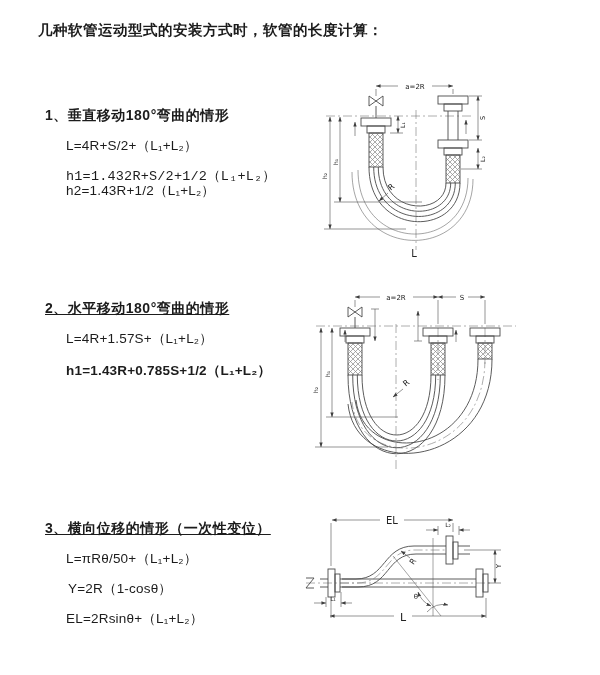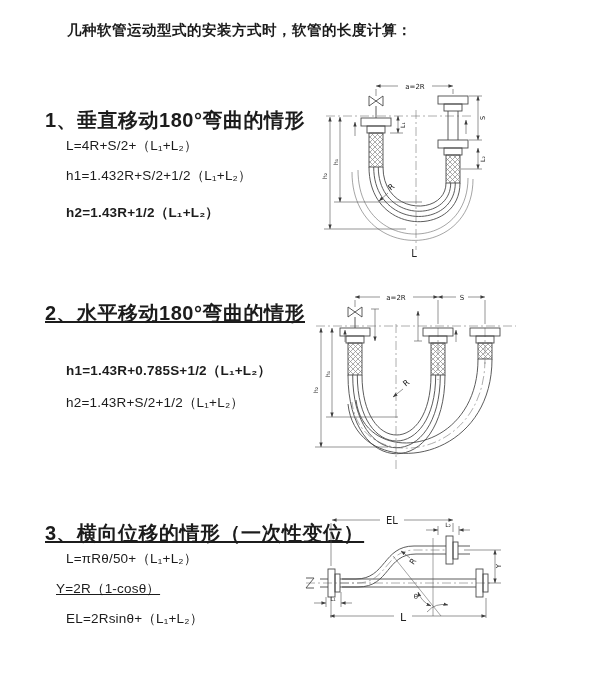--- a/index.html
+++ b/index.html
@@ -1,41 +1,41 @@
 <!DOCTYPE html>
 <html><head>
 <meta charset="utf-8">
 <style>
   html,body{margin:0;padding:0;background:#fff;}
   .page{position:relative;width:600px;height:675px;background:#ffffff;overflow:hidden;
         font-family:"Liberation Sans","DejaVu Sans",sans-serif;color:#1c1c1c;}
   .abs{position:absolute;white-space:nowrap;}
   .title{font-size:14.5px;font-weight:600;letter-spacing:0.5px;}
-  .heading{font-size:20px;font-weight:600;letter-spacing:0.5px;}
+  .heading{font-size:14px;font-weight:600;letter-spacing:0.5px;}
   .formula{font-size:13.5px;font-weight:400;letter-spacing:0.2px;text-align:right;}
   svg{position:absolute;overflow:visible;}
   svg text{font-family:"DejaVu Sans","Liberation Sans",sans-serif;fill:#222;}
   .ln{stroke:#4a4a4a;stroke-width:0.9;fill:none;}
   .thin{stroke:#5a5a5a;stroke-width:0.55;fill:none;}
   .dim{stroke:#4f4f4f;stroke-width:0.6;fill:none;}
   .cl{stroke:#6a6a6a;stroke-width:0.55;fill:none;stroke-dasharray:9 3 2 3;}
   .braid{stroke:#4a4a4a;stroke-width:0.9;}
   .wbg{fill:#fff;stroke:none;}
 </style>
 </head>
 <body>
 
 <div class="page">
 
-  <div class="abs title" style="left:38px;top:21px;margin-left:29px;">几种软管运动型式的安装方式时，软管的长度计算：</div>
+  <div class="abs title" style="left:38px;top:21px;">几种软管运动型式的安装方式时，软管的长度计算：</div>
 
   <div class="abs heading" style="left:45px;top:107px;">1、垂直移动180°弯曲的情形</div>
   <div class="abs formula" style="left:66px;top:137px;">L=4R+S/2+（L₁+L₂）</div>
-  <div class="abs formula" style="left:66px;top:167px;">h1=1.432R+S/2+1/2（L₁+L₂）</div>
-  <div class="abs formula" style="left:66px;top:204px;font-weight:bold;">h2=1.43R+1/2（L₁+L₂）</div>
+  <div class="abs formula" style="left:66px;top:167px;font-family:Liberation Mono, monospace;">h1=1.432R+S/2+1/2（L₁+L₂）</div>
+  <div class="abs formula" style="left:66px;top:182px;">h2=1.43R+1/2（L₁+L₂）</div>
 
   <svg style="left:310px;top:72px;" width="260" height="188" viewBox="0 0 260 188">
     <defs>
       <marker id="a1" viewBox="0 0 10 10" refX="9.5" refY="5" markerWidth="8" markerHeight="8" orient="auto-start-reverse">
         <path d="M0,1.5 L10,5 L0,8.5 Z" fill="#3e3e3e"></path>
       </marker>
       <pattern id="b1" width="5" height="5" patternUnits="userSpaceOnUse">
         <path d="M0,5 L5,0 M0,0 L5,5" stroke="#8a8a8a" stroke-width="0.7"></path>
       </pattern>
     </defs>
@@ -113,22 +113,22 @@
 
     <g>
       <line class="dim" x1="78" y1="121" x2="69" y2="129" marker-end="url(#a1)"></line>
       <text transform="translate(83,117) rotate(-40)" font-size="8" text-anchor="middle">R</text>
     </g>
 
     <text x="104" y="185" font-size="10" text-anchor="middle">L</text>
   </svg>
 
   <div class="abs heading" style="left:45px;top:300px;text-decoration:underline;">2、水平移动180°弯曲的情形</div>
+  <div class="abs formula" style="left:66px;top:330px;">L=4R+1.57S+（L₁+L₂）</div>
   <div class="abs formula" style="left:66px;top:362px;font-weight:bold;">h1=1.43R+0.785S+1/2（L₁+L₂）</div>
-  <div class="abs formula" style="left:66px;top:394px;">h2=1.43R+S/2+1/2（L₁+L₂）</div>
 
   <svg style="left:308px;top:284px;" width="272" height="190" viewBox="0 0 272 190">
     <defs>
       <marker id="a2" viewBox="0 0 10 10" refX="9.5" refY="5" markerWidth="8" markerHeight="8" orient="auto-start-reverse">
         <path d="M0,1.5 L10,5 L0,8.5 Z" fill="#3e3e3e"></path>
       </marker>
       <pattern id="b2" width="5" height="5" patternUnits="userSpaceOnUse">
         <path d="M0,5 L5,0 M0,0 L5,5" stroke="#8a8a8a" stroke-width="0.7"></path>
       </pattern>
     </defs>
@@ -204,21 +204,21 @@
     </g>
 
     <g>
       <line class="dim" x1="95" y1="105" x2="85" y2="113" marker-end="url(#a2)"></line>
       <text transform="translate(100,101) rotate(-40)" font-size="8" text-anchor="middle">R</text>
     </g>
   </svg>
 
   <div class="abs heading" style="left:45px;top:520px;text-decoration:underline;">3、横向位移的情形（一次性变位）</div>
   <div class="abs formula" style="left:66px;top:550px;">L=πRθ/50+（L₁+L₂）</div>
-  <div class="abs formula" style="left:56px;top:580px;text-decoration:underline;">Y=2R（1-cosθ）</div>
+  <div class="abs formula" style="left:68px;top:580px;">Y=2R（1-cosθ）</div>
   <div class="abs formula" style="left:66px;top:610px;">EL=2Rsinθ+（L₁+L₂）</div>
 
   <svg style="left:298px;top:506px;" width="297" height="140" viewBox="0 0 297 140">
     <defs>
       <marker id="a3" viewBox="0 0 10 10" refX="9.5" refY="5" markerWidth="8" markerHeight="8" orient="auto-start-reverse">
         <path d="M0,1.5 L10,5 L0,8.5 Z" fill="#3e3e3e"></path>
       </marker>
     </defs>
 
     <g>

